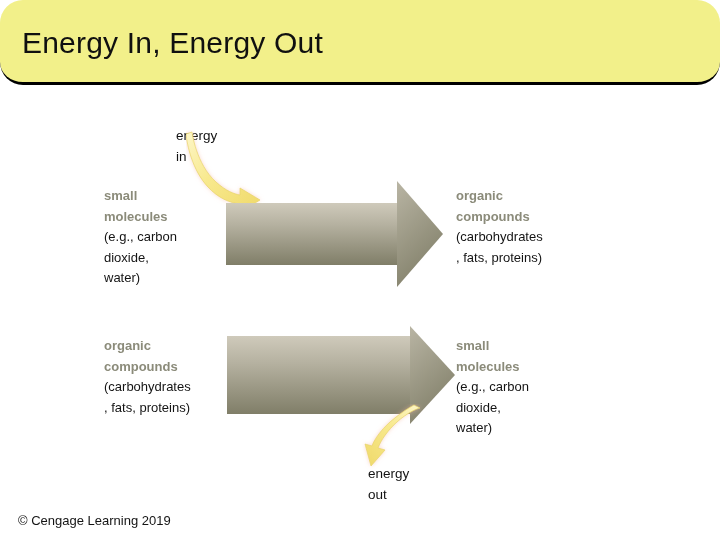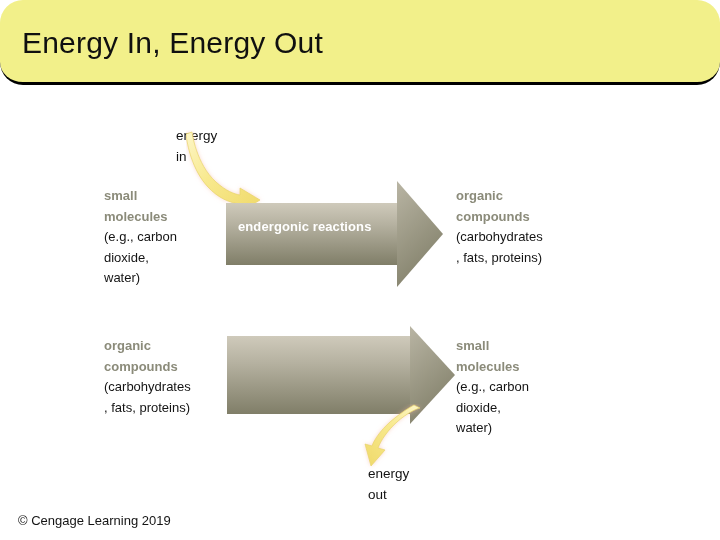--- a/index.html
+++ b/index.html
@@ -170,21 +170,20 @@
         </linearGradient>
         <linearGradient id="ag1h" x1="0" y1="0" x2="0.4" y2="1">
           <stop offset="0%" stop-color="#b9b5a4"></stop>
           <stop offset="100%" stop-color="#83816b"></stop>
         </linearGradient>
       </defs>
       <rect x="0" y="28" width="171" height="62" fill="url(#ag1)"></rect>
       <path d="M171,6 L171,112 L217,59 Z" fill="url(#ag1h)"></path>
     </svg>
   </div>
-  <div class="arrow-caption" id="arrow-top-label">endergonic reactions</div>
 
   <div class="txtblock" id="right-top">
     <span class="bold">organic</span>
     <span class="bold">compounds</span>
     <span class="plain">(carbohydrates</span>
     <span class="plain">, fats, proteins)</span>
   </div>
 
   <div class="txtblock" id="left-bottom">
     <span class="bold">organic</span>

